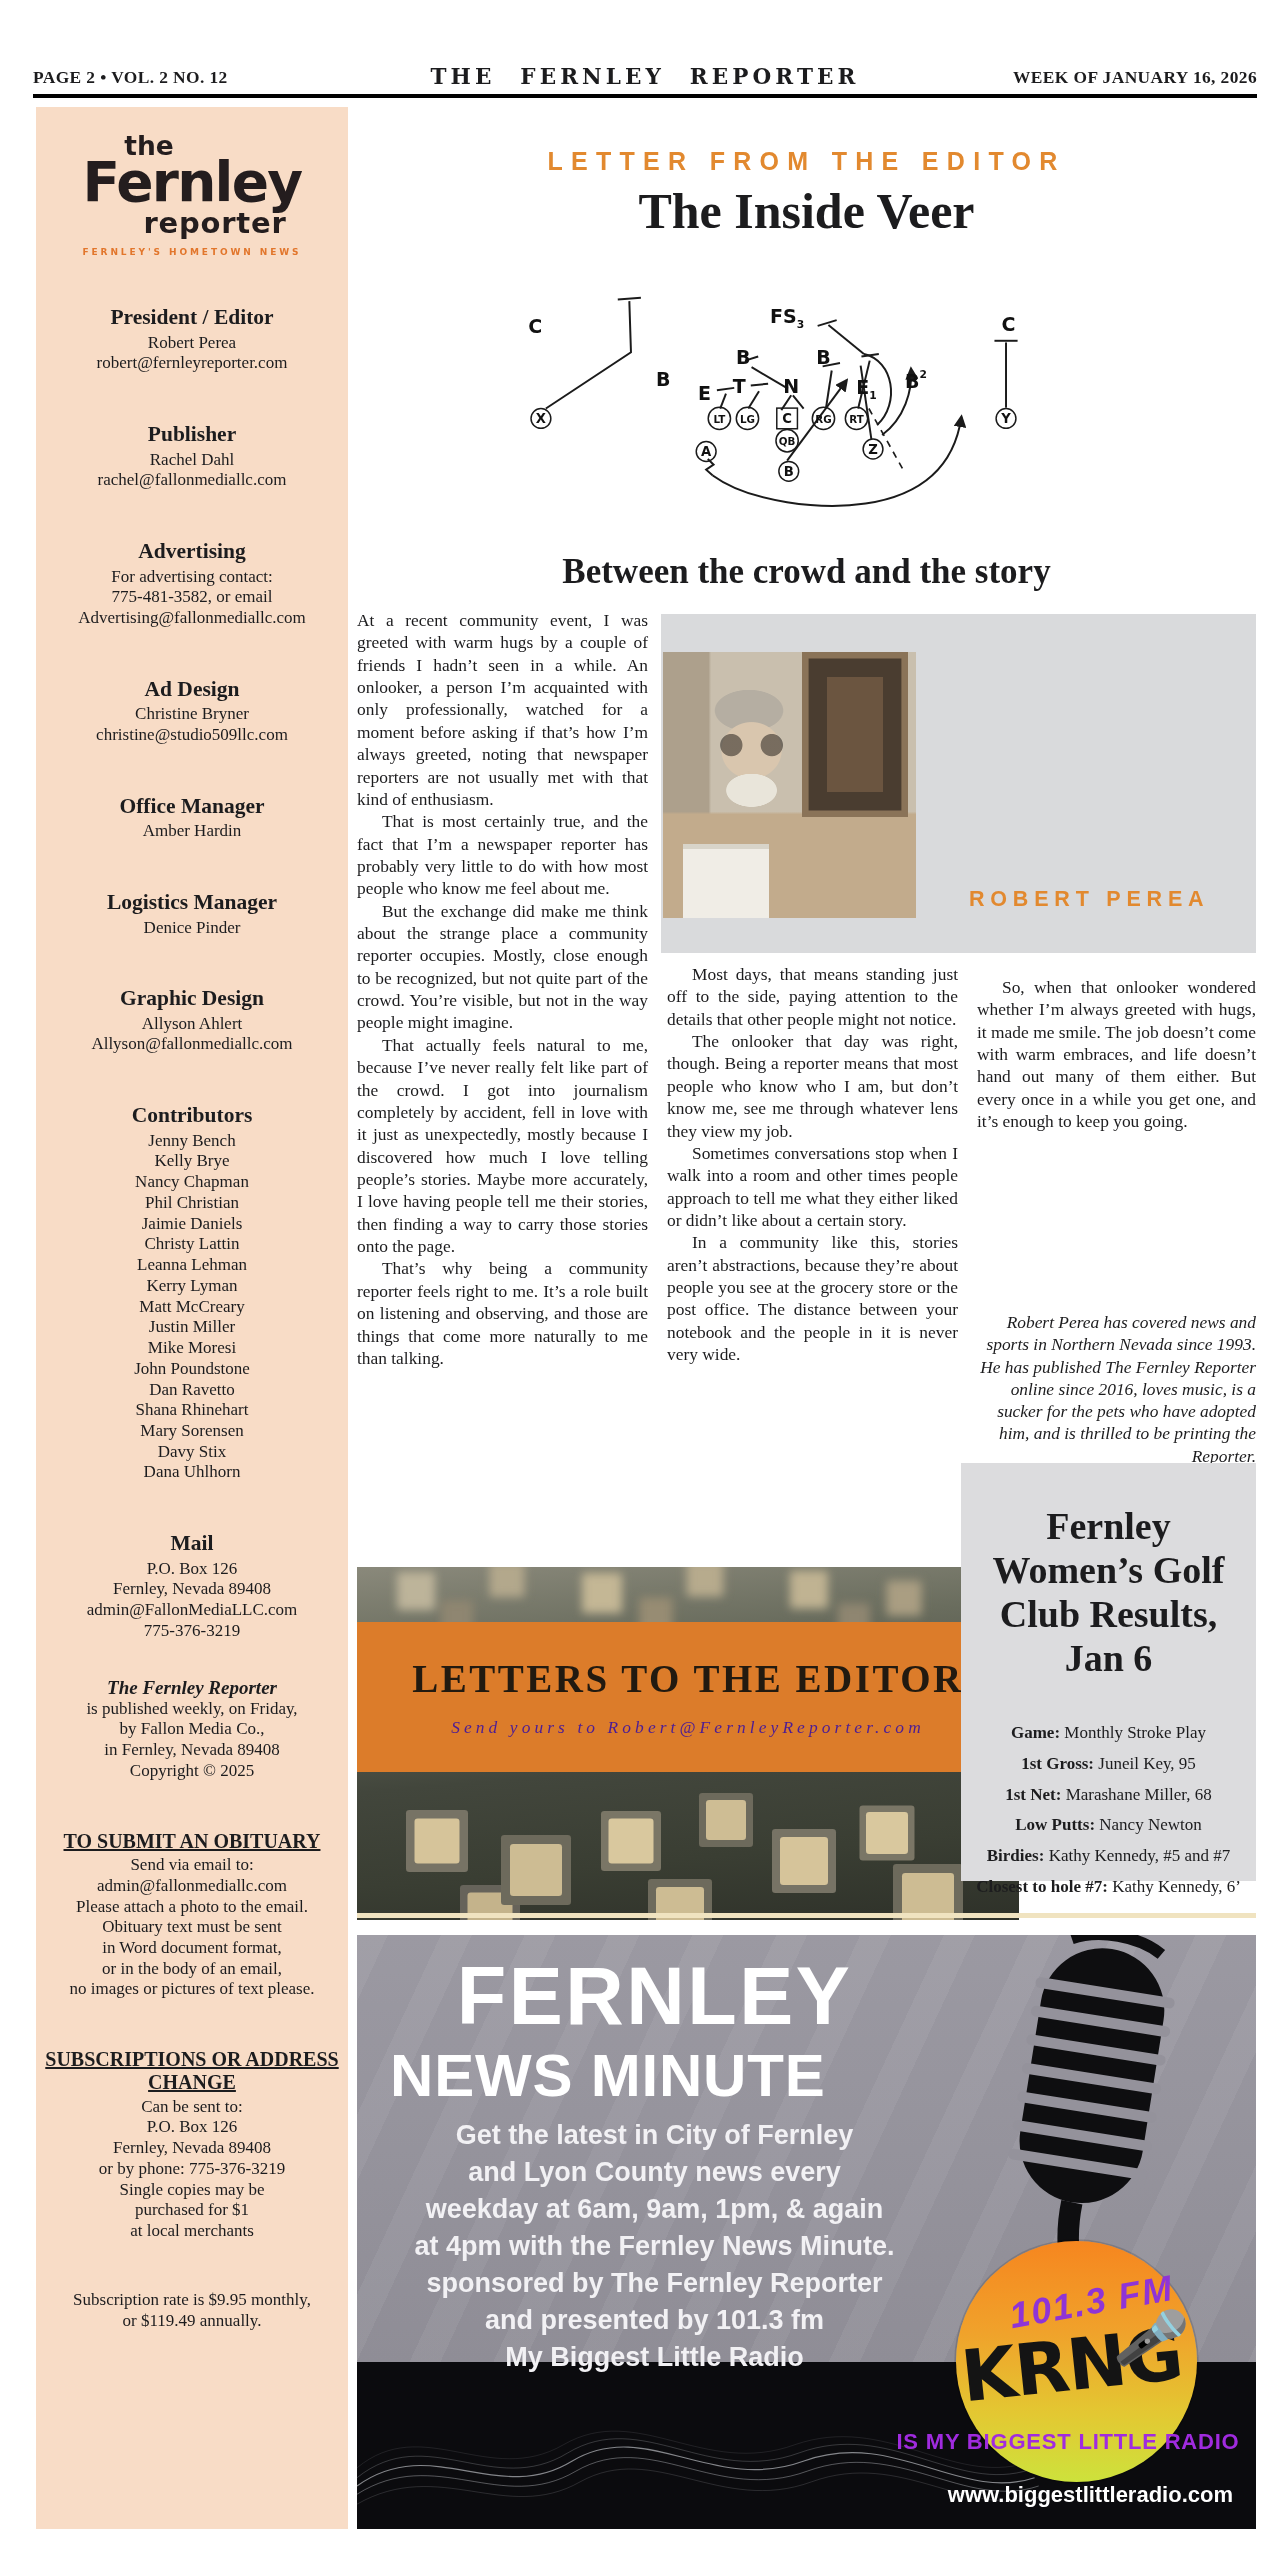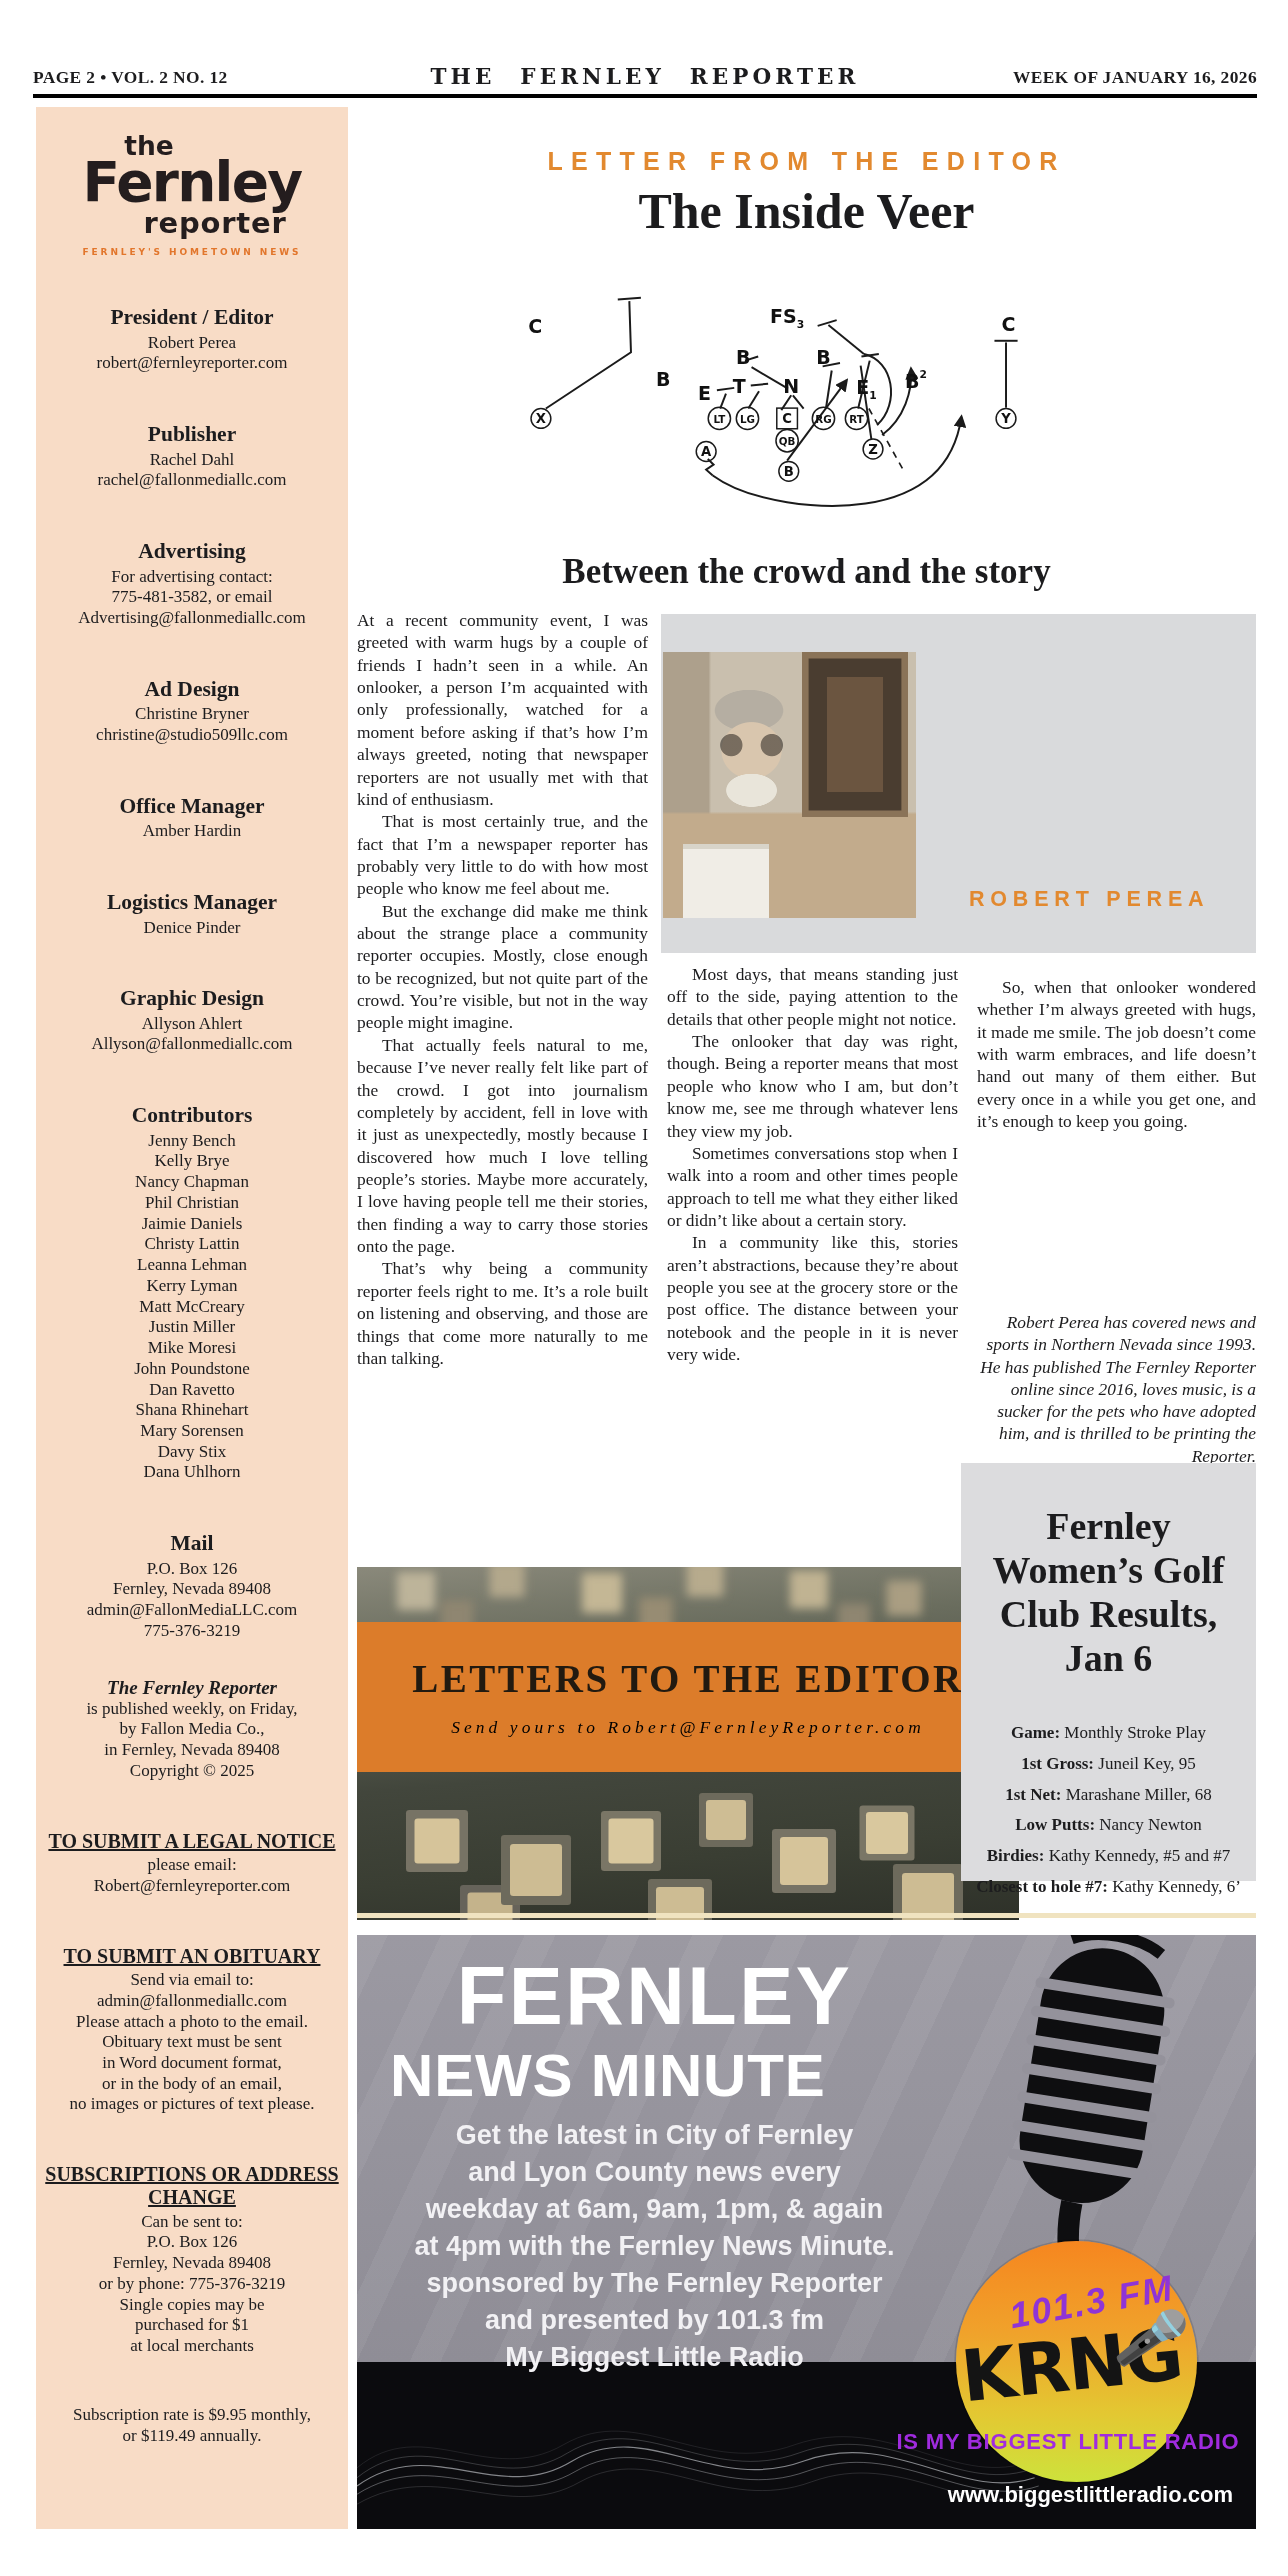--- a/index.html
+++ b/index.html
@@ -83,21 +83,21 @@
         368px 252px 0 19px #cebd94, 368px 252px 0 26px #6d6a5c,
         446px 293px 0 23px #d6c49a, 446px 293px 0 31px #777365,
         529px 265px 0 20px #d9c89e, 529px 265px 0 26.5px #7a7666,
         570px 331px 0 25px #cdbc93, 570px 331px 0 34px #6d6a5c,
         132px 347px 0 21.5px #c4b38b, 132px 347px 0 29px #66635a,
         322px 343px 0 23px #cdbc93, 322px 343px 0 31px #6d6a5c;}
   .letters-band{position:absolute;left:0;top:55px;width:100%;height:150px;background:#dc7c2a;
       display:flex;flex-direction:column;justify-content:center;align-items:center;}
   .letters-title{font-size:39px;font-weight:bold;letter-spacing:2.5px;color:#221a10;
       font-family:"Liberation Serif", serif;}
-  .letters-sub{margin-top:16.5px;font-size:17.4px;font-style:italic;letter-spacing:4.1px;color:#000000;}
+  .letters-sub{margin-top:16.5px;font-size:17.4px;font-style:italic;letter-spacing:4.1px;color:#4c1d95;}
 
   
   .golf{position:absolute;left:604px;top:1357px;width:295px;height:418px;background:#dcdcde;
         text-align:center;}
   .golf-title{margin:41px 15px 0 15px;font-size:38px;font-weight:bold;line-height:1.16;}
   .golf-results{margin-top:43px;}
   .golf-results div{font-size:17px;margin:10.7px 5px;}
 
   .divider{position:absolute;left:0;top:1807px;width:899px;height:5px;background:#f0e3c0;}
 
@@ -223,25 +223,20 @@
     <div class="sb-sec sb-note">
       <span class="sb-note-title">The Fernley Reporter</span>
       <div class="sb-line-wrap">
           <div class="sb-line">is published weekly, on Friday,</div>
           <div class="sb-line">by Fallon Media Co.,</div>
           <div class="sb-line">in Fernley, Nevada 89408</div>
           <div class="sb-line">Copyright © 2025</div>
         </div>
     </div>
     <div id="sb-notices">
-        <div class="sb-sec">
-          <div class="sb-h u">TO SUBMIT A LEGAL NOTICE</div>
-          <div class="sb-line">please email:</div>
-          <div class="sb-line">Robert@fernleyreporter.com</div>
-        </div>
         <div class="sb-sec">
           <div class="sb-h u">TO SUBMIT AN OBITUARY</div>
           <div class="sb-line">Send via email to:</div>
           <div class="sb-line">admin@fallonmediallc.com</div>
           <div class="sb-line">Please attach a photo to the email.</div>
           <div class="sb-line">Obituary text must be sent</div>
           <div class="sb-line">in Word document format,</div>
           <div class="sb-line">or in the body of an email,</div>
           <div class="sb-line">no images or pictures of text please.</div>
         </div>

